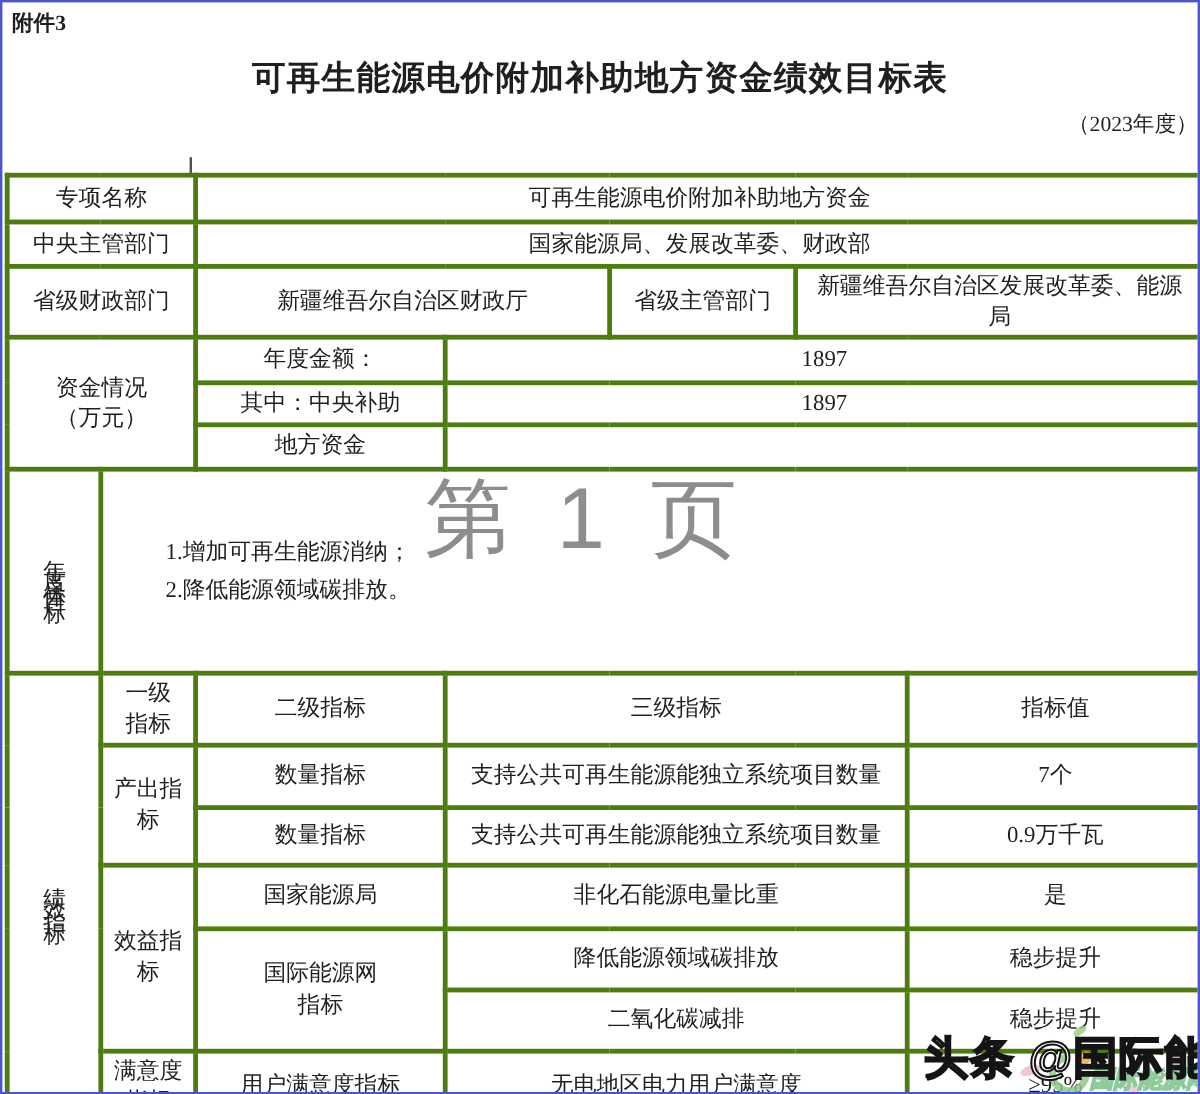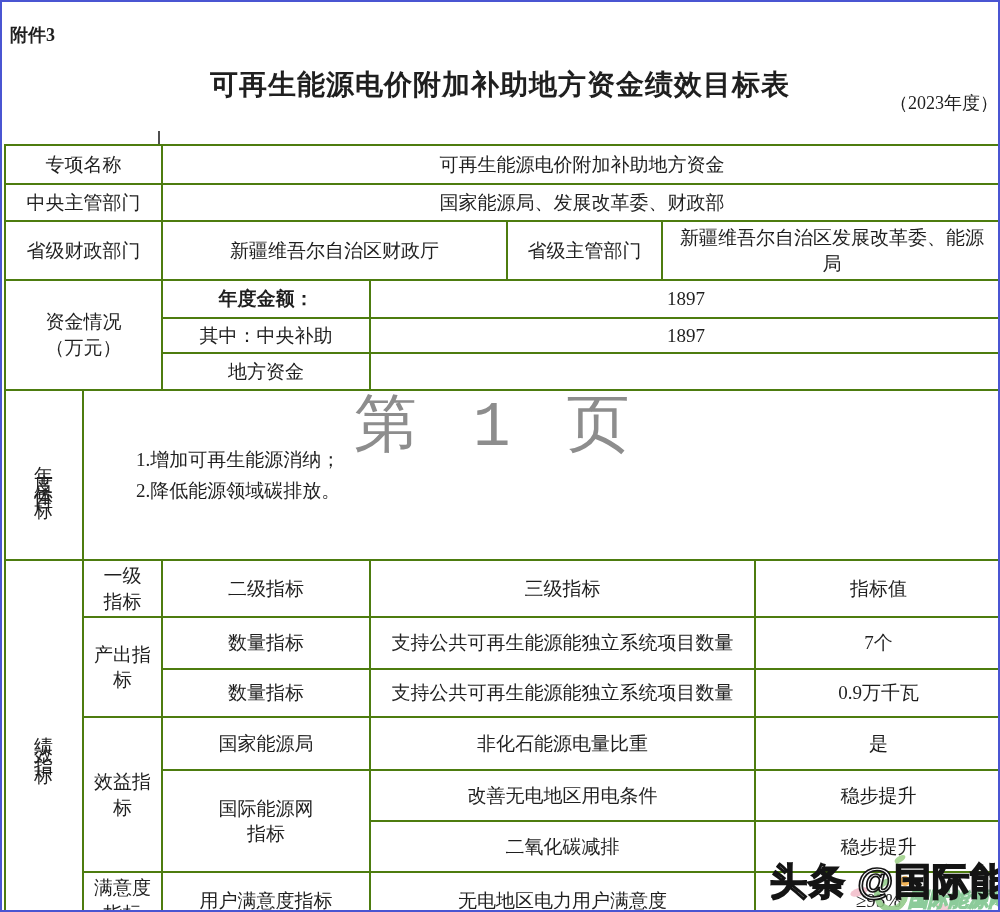--- a/index.html
+++ b/index.html
@@ -2,45 +2,45 @@
 <html><head>
 <meta charset="utf-8">
 <style>
   * { margin:0; padding:0; box-sizing:border-box; }
   html,body { background:#e8e8e8; }
   .page {
     position:relative; width:1000px; height:912px; background:#ffffff;
     border:2px solid #4a55d2; overflow:hidden;
     font-family:"Liberation Serif","DejaVu Serif",serif; color:#1f1f1f;
   }
-  .attach { position:absolute; left:8px; top:5px; font-size:18px; font-weight:700;margin-top:16px; }
+  .attach { position:absolute; left:8px; top:5px; font-size:18px; font-weight:700; }
   .title  { position:absolute; left:0; top:44px; width:100%; text-align:center;
-            font-size:28px; font-weight:700; letter-spacing:1px;margin-top:20px; }
+            font-size:28px; font-weight:700; letter-spacing:1px; }
   .subtitle { position:absolute; left:0; top:89px; width:100%; text-align:right; font-size:18px; }
   .toptick { position:absolute; left:156px; top:129px; width:2px; height:14px; background:#4f4f4f; }
 
   table.doc { position:absolute; left:2px; top:142px; width:997px;
               border-collapse:collapse; table-layout:fixed; }
-  table.doc td { border:2px solid #4d7c0f; font-size:19px; text-align:center;
+  table.doc td { border:4px solid #4d7c0f; font-size:19px; text-align:center;
                  vertical-align:middle; padding:2px 4px; line-height:1.35; }
   td.ml { white-space:pre-line; }
   td.left { text-align:left; padding-left:7px; }
-  td.sub1 { text-align:left; padding-left:13px;font-weight:bold; }
+  td.sub1 { text-align:left; padding-left:13px; }
   td.sub2 { text-align:left; padding-left:46px;border-radius:15px; }
-  td.sub3 { text-align:right; padding-right:10px; }
+  td.sub3 { text-align:right; padding-right:10px;font-family:Liberation Mono, monospace; }
   td.rel { position:relative; }
   .vwrap { writing-mode:vertical-rl; text-orientation:upright; letter-spacing:7px;
            display:inline-block; line-height:1.0; }
   .vwrap.jx { letter-spacing:10px; }
   .goal-text { position:absolute; left:52px; top:50%; transform:translateY(-50%);
                text-align:center; white-space:pre-line; line-height:1.65; font-size:19px; }
 
   .pagenum-wm { position:absolute; left:352px; top:394px; z-index:3;
-                font-family:Liberation Mono, monospace;
-                font-size:63px; line-height:1.05; color:#8d8d8d; word-spacing:18px;
+                font-family:Liberation Sans, sans-serif;
+                font-size:72px; line-height:1.05; color:#8d8d8d; word-spacing:18px;
                 pointer-events:none; }
   .toutiao-wm { position:absolute; left:768px; top:855px; z-index:6; white-space:nowrap;
                 font-family:"Liberation Sans","DejaVu Sans",sans-serif;
                 font-size:37px; font-weight:700; letter-spacing:1px;
                 color:#ffffff; -webkit-text-stroke:1.7px #141414;
                 text-shadow:0 0 1px #141414; pointer-events:none; }
   .site-wm { position:absolute; left:848px; top:852px; width:152px; height:60px;
              z-index:5; opacity:.85; pointer-events:none; }
   .site-wm .ring { position:absolute; left:24px; top:24px; width:34px; height:34px;
                    border:6px solid #8fca86; border-radius:50%;
@@ -150,21 +150,21 @@
     <tr style="height:53px">
       <td rowspan="3" class="ml">效益指
 标</td>
       <td>国家能源局</td>
       <td colspan="3" class="left">非化石能源电量比重</td>
       <td class="left">是</td>
     </tr>
     <tr style="height:51px">
       <td rowspan="2" class="ml">国际能源网
 指标</td>
-      <td colspan="3" class="left">改善无电地区用电条件</td>
+      <td colspan="3" class="left">降低能源领域碳排放</td>
       <td class="left">稳步提升</td>
     </tr>
     <tr style="height:51px">
       <td colspan="3" class="left">二氧化碳减排</td>
       <td class="left">稳步提升</td>
     </tr>
 
     <tr style="height:49px">
       <td class="ml">满意度
 指标</td>

